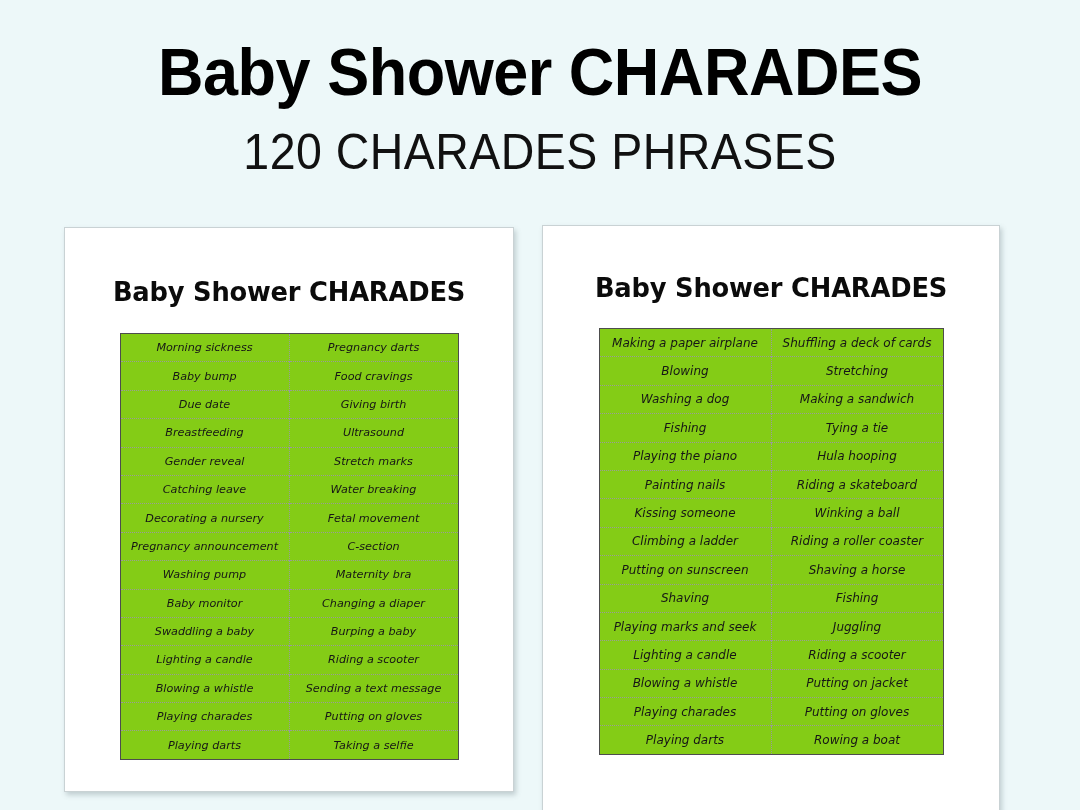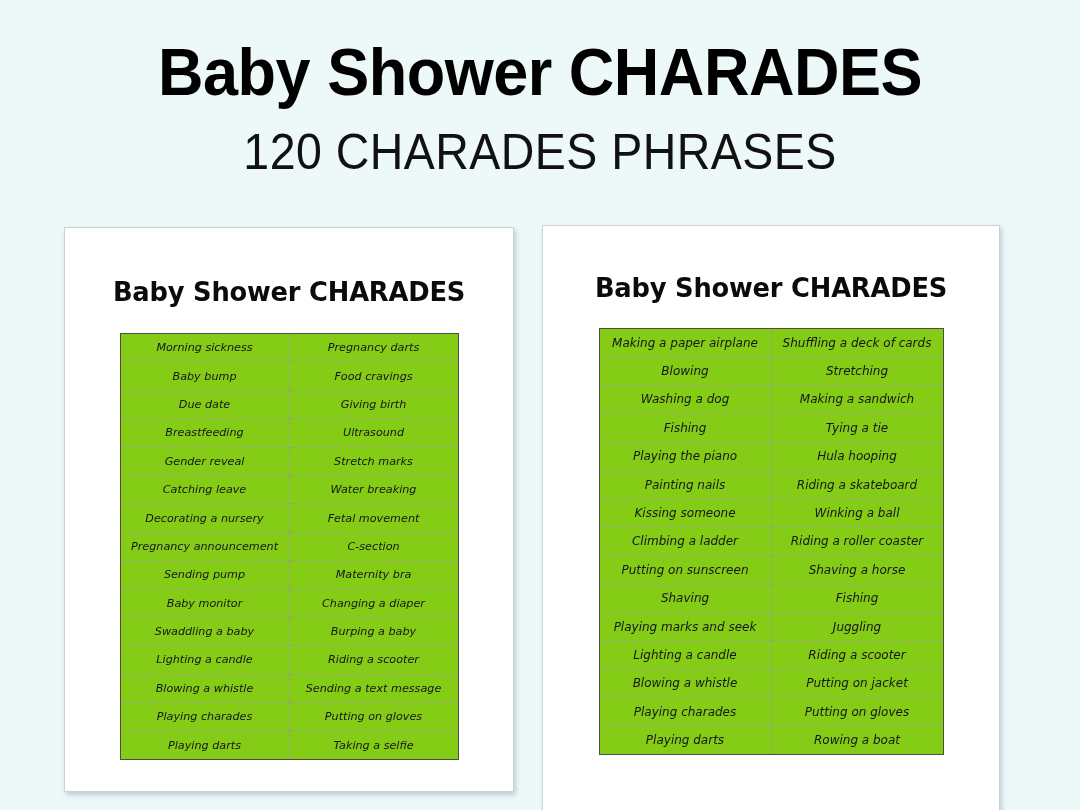--- a/index.html
+++ b/index.html
@@ -175,21 +175,21 @@
         </tr>
         <tr>
           <td>Decorating a nursery</td>
           <td>Fetal movement</td>
         </tr>
         <tr>
           <td>Pregnancy announcement</td>
           <td>C-section</td>
         </tr>
         <tr>
-          <td>Sending pump</td>
+          <td>Washing pump</td>
           <td>Maternity bra</td>
         </tr>
         <tr>
           <td>Baby monitor</td>
           <td>Changing a diaper</td>
         </tr>
         <tr>
           <td>Swaddling a baby</td>
           <td>Burping a baby</td>
         </tr>

